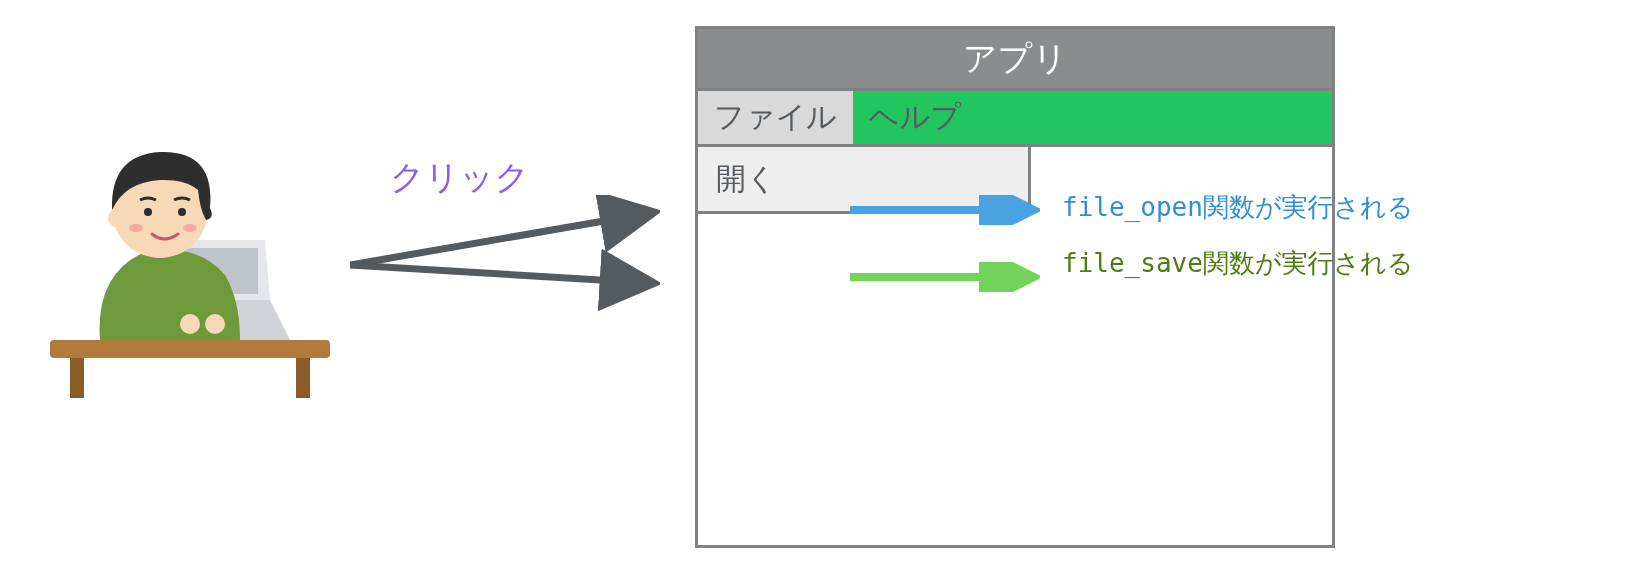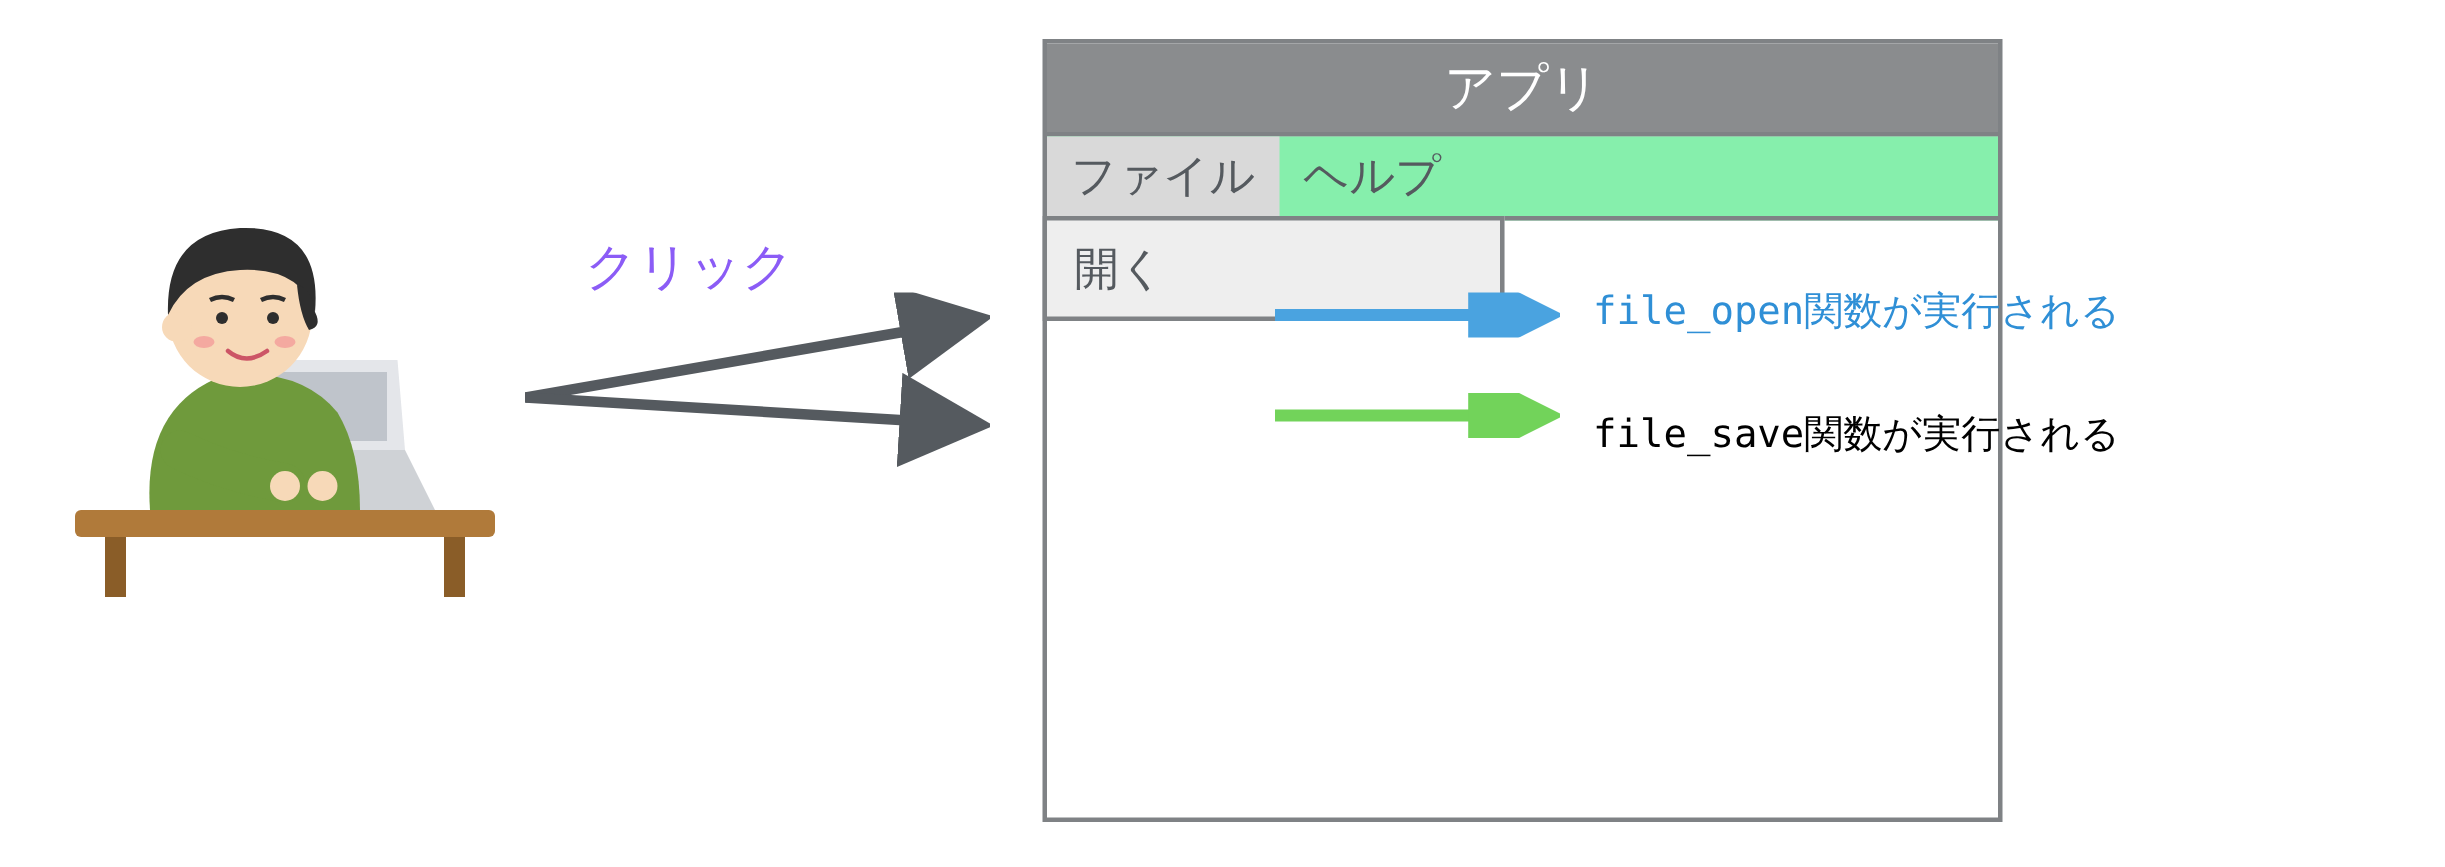--- a/index.html
+++ b/index.html
@@ -56,21 +56,21 @@
     color: #ffffff;
     font-size: 34px;
     display: flex;
     align-items: center;
     justify-content: center;
     border-bottom: 3px solid #7f8285;
     box-sizing: border-box;
   }
   .app-menubar {
     height: 56px;
-    background: #86efac;
+    background: #22c55e;
     border-bottom: 3px solid #7f8285;
     display: flex;
     align-items: stretch;
     font-size: 30px;
     color: #555a5f;
     box-sizing: border-box;
   }
   .menu-item {
     padding: 0 16px;
     display: flex;
@@ -80,21 +80,21 @@
     background: #d9d9d9;
   }
   .app-body {
     position: relative;
     height: calc(100% - 62px - 56px);
   }
   .dropdown {
     position: absolute;
     left: -3px;
     top: -3px;
-    width: 308px;
+    width: 336px;
     background: #eeeeee;
     border: 3px solid #7f8285;
     box-sizing: border-box;
   }
   .dropdown-item {
     height: 64px;
     display: flex;
     align-items: center;
     padding-left: 18px;
     font-size: 30px;
@@ -110,21 +110,21 @@
   .callout-arrow.open  { left: 850px; top: 195px; }
   .callout-arrow.save  { left: 850px; top: 262px; }
 
   .code-label {
     position: absolute;
     font-size: 26px;
     font-family: "Menlo", "Consolas", "Hiragino Kaku Gothic ProN", monospace;
     white-space: nowrap;
   }
   .code-label.open { left: 1062px; top: 190px; color: #2f8fd6; }
-  .code-label.save { left: 1062px; top: 272px; color: #000000; }
+  .code-label.save { left: 1062px; top: 246px; color: #4d7c0f; }
 </style>
 </head>
 <body>
 
 <div class="user-illustration">
   <svg viewBox="0 0 300 300" width="300" height="300">
 
     <rect x="10" y="240" width="280" height="18" rx="4" fill="#b07a3a"></rect>
     <rect x="30" y="258" width="14" height="40" fill="#8a5d28"></rect>
     <rect x="256" y="258" width="14" height="40" fill="#8a5d28"></rect>

